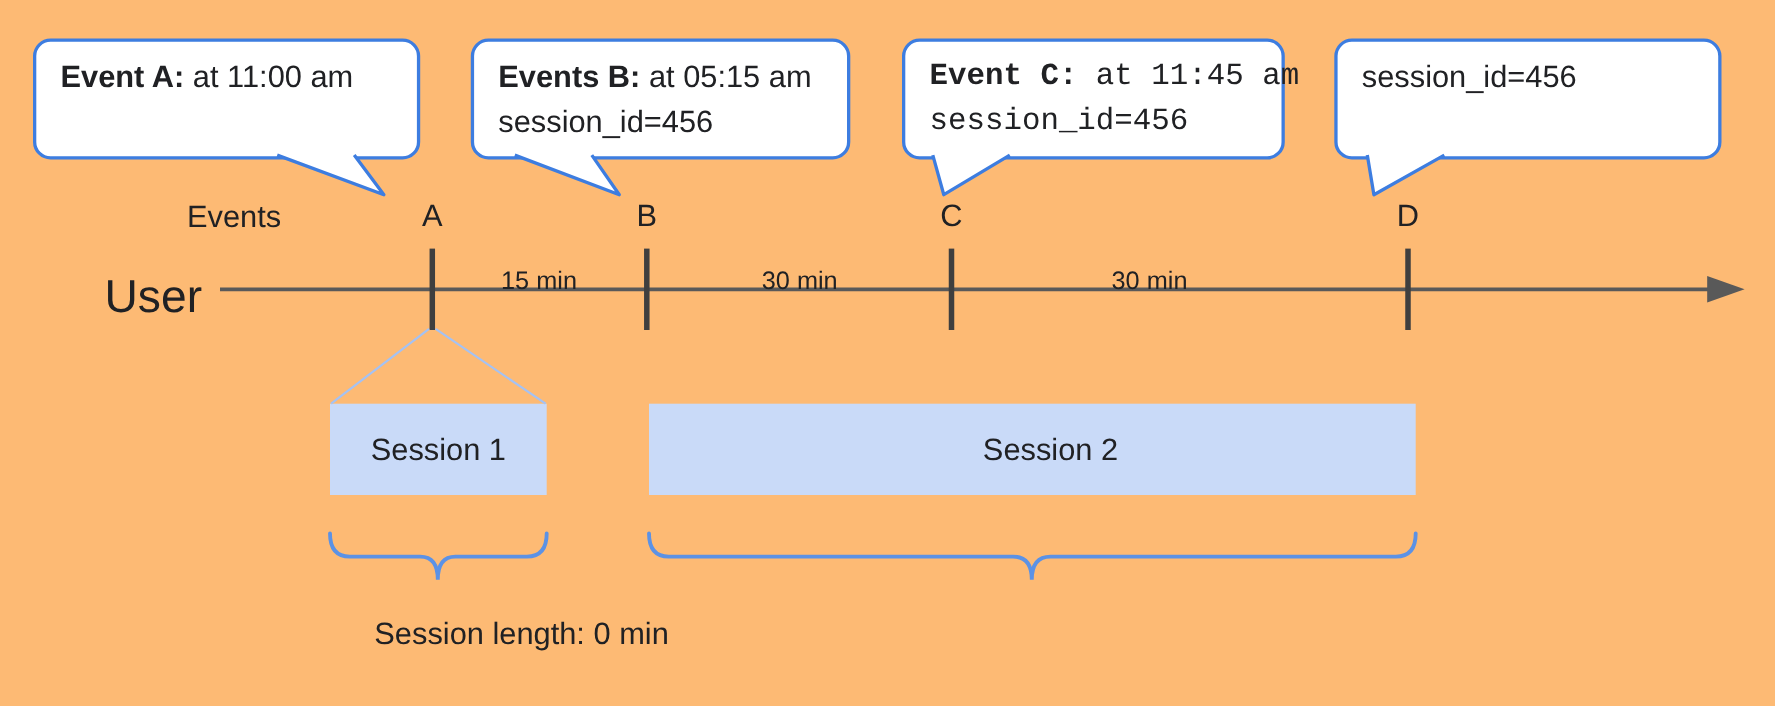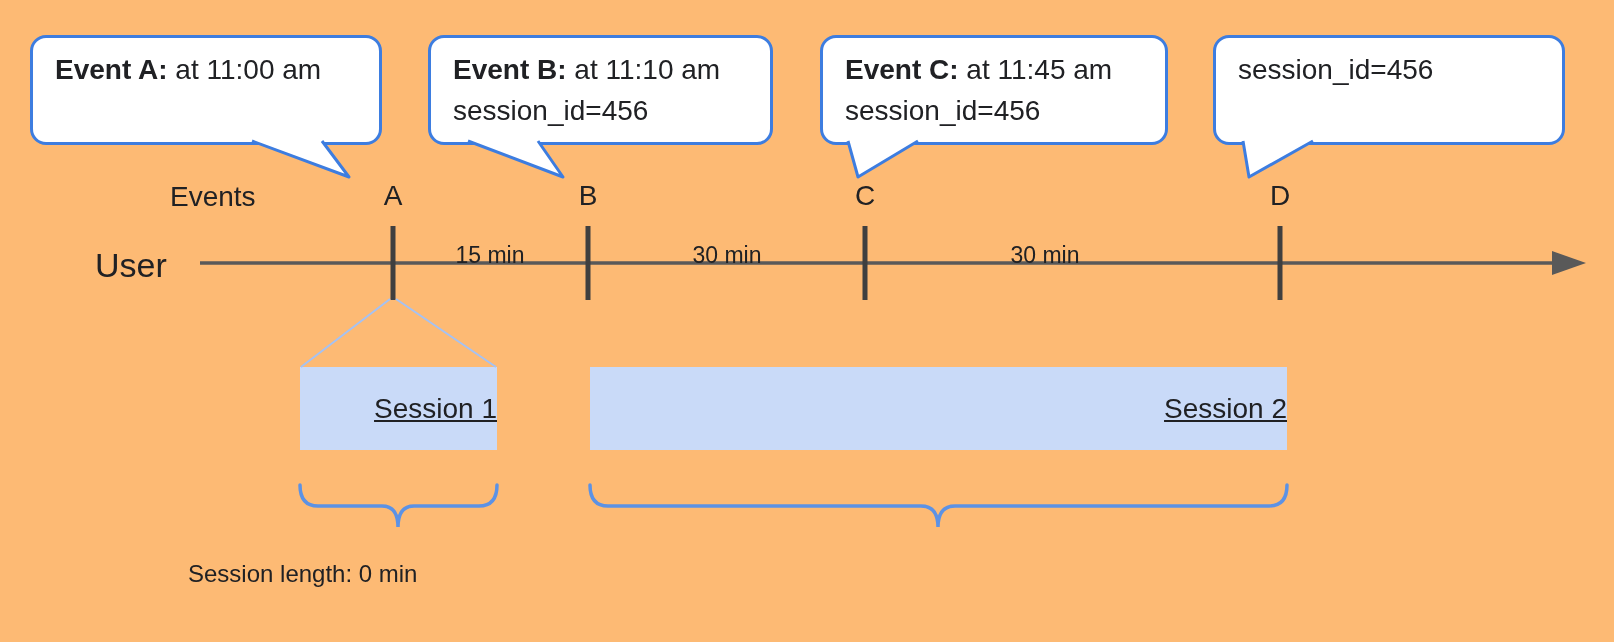--- a/index.html
+++ b/index.html
@@ -46,41 +46,40 @@
   .events-label {
     position: absolute;
     left: 170px; top: 181px;
     font-size: 28px;
     z-index: 3;
     text-align: right;
   }
   .user-label {
     position: absolute;
     left: 95px; top: 246px;
-    font-size: 34px;
+    font-size: 42px;
     z-index: 3;
   }
   .session-box {
     position: absolute;
     top: 367px;
     height: 83px;
     background: #c9daf8;
     display: flex;
     align-items: center;
-    justify-content: flex-end;
+    justify-content: center;
     font-size: 28px;
     z-index: 1;
-    text-decoration: underline;
   }
   .session-length {
     position: absolute;
     top: 560px;
     width: 420px;
-    text-align: left;
-    font-size: 24px;
+    text-align: right;
+    font-size: 28px;
     z-index: 3;
   }
   svg.overlay {
     position: absolute;
     left: 0; top: 0;
     width: 1614px;
     height: 642px;
     z-index: 2;
     pointer-events: none;
   }
@@ -88,25 +87,25 @@
 </head>
 <body>
 
 <div id="canvas">
 
   <div class="callout" style="left:30px; top:35px; width:352px;">
     <div><b>Event A:</b><span> at 11:00 am</span></div>
   </div>
 
   <div class="callout" style="left:428px; top:35px; width:345px;">
-    <div><b>Event B:</b><span> at 11:10 am</span></div>
+    <div><b>Events B:</b><span> at 05:15 am</span></div>
     <div>session_id=456</div>
   </div>
 
-  <div class="callout" style="left:820px; top:35px; width:348px;">
+  <div class="callout" style="left:820px; top:35px; width:348px;font-family:Liberation Mono, monospace;">
     <div><b>Event C:</b><span> at 11:45 am</span></div>
     <div>session_id=456</div>
   </div>
 
   <div class="callout" style="left:1213px; top:35px; width:352px;">
     <div>session_id=456</div>
   </div>
 
   <div class="events-label">Events</div>
   <div class="user-label">User</div>

